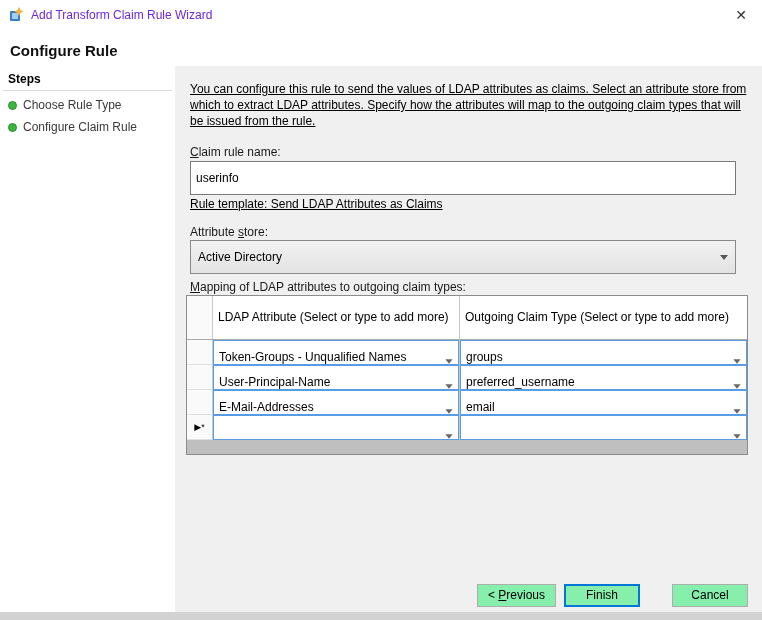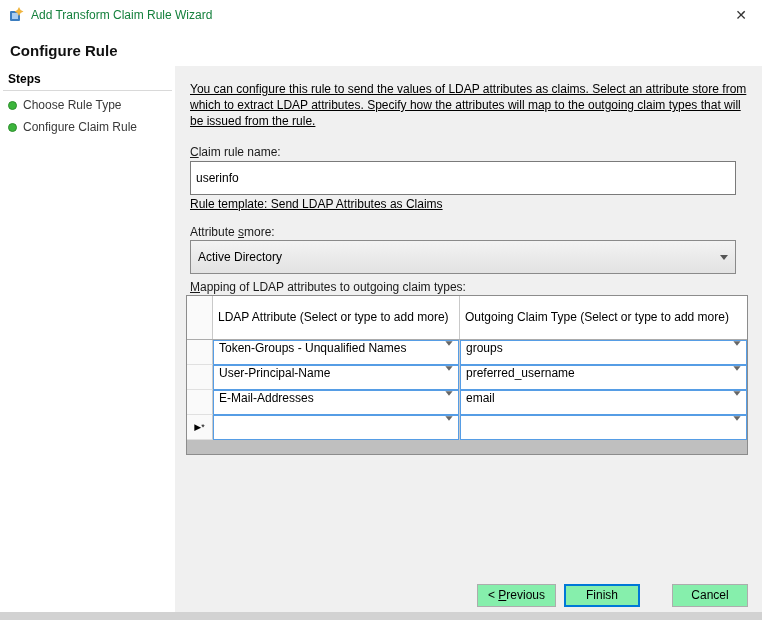--- a/index.html
+++ b/index.html
@@ -6,21 +6,21 @@
   html,body { width:762px; height:620px; }
   body {
     position:relative; background:#ffffff; overflow:hidden;
     font-family:"Liberation Sans", sans-serif; font-size:12px; color:#000;
   }
   .accel { text-decoration:underline; }
 
   
   .titlebar { position:absolute; left:0; top:0; width:100%; height:30px; background:#fff; }
   .app-icon { position:absolute; left:9px; top:7px; width:16px; height:16px; }
-  .win-title { position:absolute; left:31px; top:8px; font-size:12px; color:#15803d; white-space:nowrap; }
+  .win-title { position:absolute; left:31px; top:8px; font-size:12px; color:#6d28d9; white-space:nowrap; }
   .close-btn { position:absolute; right:12px; top:6px; width:18px; height:18px; text-align:center;
                font-size:14px; line-height:18px; color:#333; }
 
   
   .page-heading { position:absolute; left:10px; top:42px; font-size:15px; font-weight:bold; color:#111; }
 
   
   .sidebar { position:absolute; left:0; top:66px; width:175px; bottom:8px; background:#fff; }
   .steps-header { position:absolute; left:8px; top:6px; font-weight:bold; font-size:12px; }
   .steps-sep { position:absolute; left:3px; right:3px; top:24px; border-top:1px solid #d9d9d9; height:0; }
@@ -53,21 +53,21 @@
   .hc { display:flex; align-items:center; padding:2px 5px; line-height:13px; }
   .c-sel { width:26px; flex:none; border-right:1px solid #c9c9c9; background:#fafafa; }
   .c-1 { width:247px; flex:none; border-right:1px solid #c9c9c9; }
   .c-2 { flex:1; }
   .grid-row { display:flex; height:25px; background:#fff; flex:none; }
   .row-sel { width:26px; flex:none; border-right:1px solid #c9c9c9; border-bottom:1px solid #e0e0e0;
              background:#fafafa; text-align:center; line-height:24px; font-size:9px; color:#000; }
   .combo-cell { padding:0; flex:none; }
   .combo-cell.c2x { flex:1; }
   .gcombo { width:100%; height:100%; border:1px solid #569de5; background:#fff;
-            display:flex; align-items:flex-start; padding:0 5px; overflow:hidden; white-space:nowrap; }
+            display:flex; align-items:flex-end; padding:0 5px; overflow:hidden; white-space:nowrap; }
   .gcombo .dd-arrow { border-top-color:#666; transform:scale(0.9); }
   .grid-filler { flex:1; background:#bfbfbf; }
 
   
   .footer-btns { position:absolute; right:14px; bottom:5px; display:flex; align-items:center; }
   .btn { height:23px; min-width:76px; background:#86efac; border:1px solid #adadad;
          font-family:inherit; font-size:12px; color:#000; padding:0 10px; text-align:center; line-height:21px; }
   .btn-prev { margin-right:8px; }
   .btn-finish { margin-right:32px; border:1px solid #0078d7; box-shadow:inset 0 0 0 1px #0078d7; }
 
@@ -107,21 +107,21 @@
   <div class="desc">You can configure this rule to send the values of LDAP attributes as claims. Select an attribute store from which to extract LDAP attributes. Specify how the attributes will map to the outgoing claim types that will be issued from the rule.</div>
 
   <div class="lbl lbl-claim">
     <span class="accel">C</span><span>laim rule name:</span>
   </div>
   <input class="claim-input" value="userinfo" style="">
 
   <div class="rule-template">Rule template: Send LDAP Attributes as Claims</div>
 
   <div class="lbl lbl-store">
-    <span>Attribute </span><span class="accel">s</span><span>more:</span>
+    <span>Attribute </span><span class="accel">s</span><span>tore:</span>
   </div>
   <div class="combo-store">
     <span>Active Directory</span>
     <i class="dd-arrow"></i>
   </div>
 
   <div class="lbl lbl-mapping">
     <span class="accel">M</span><span>apping of LDAP attributes to outgoing claim types:</span>
   </div>
 

